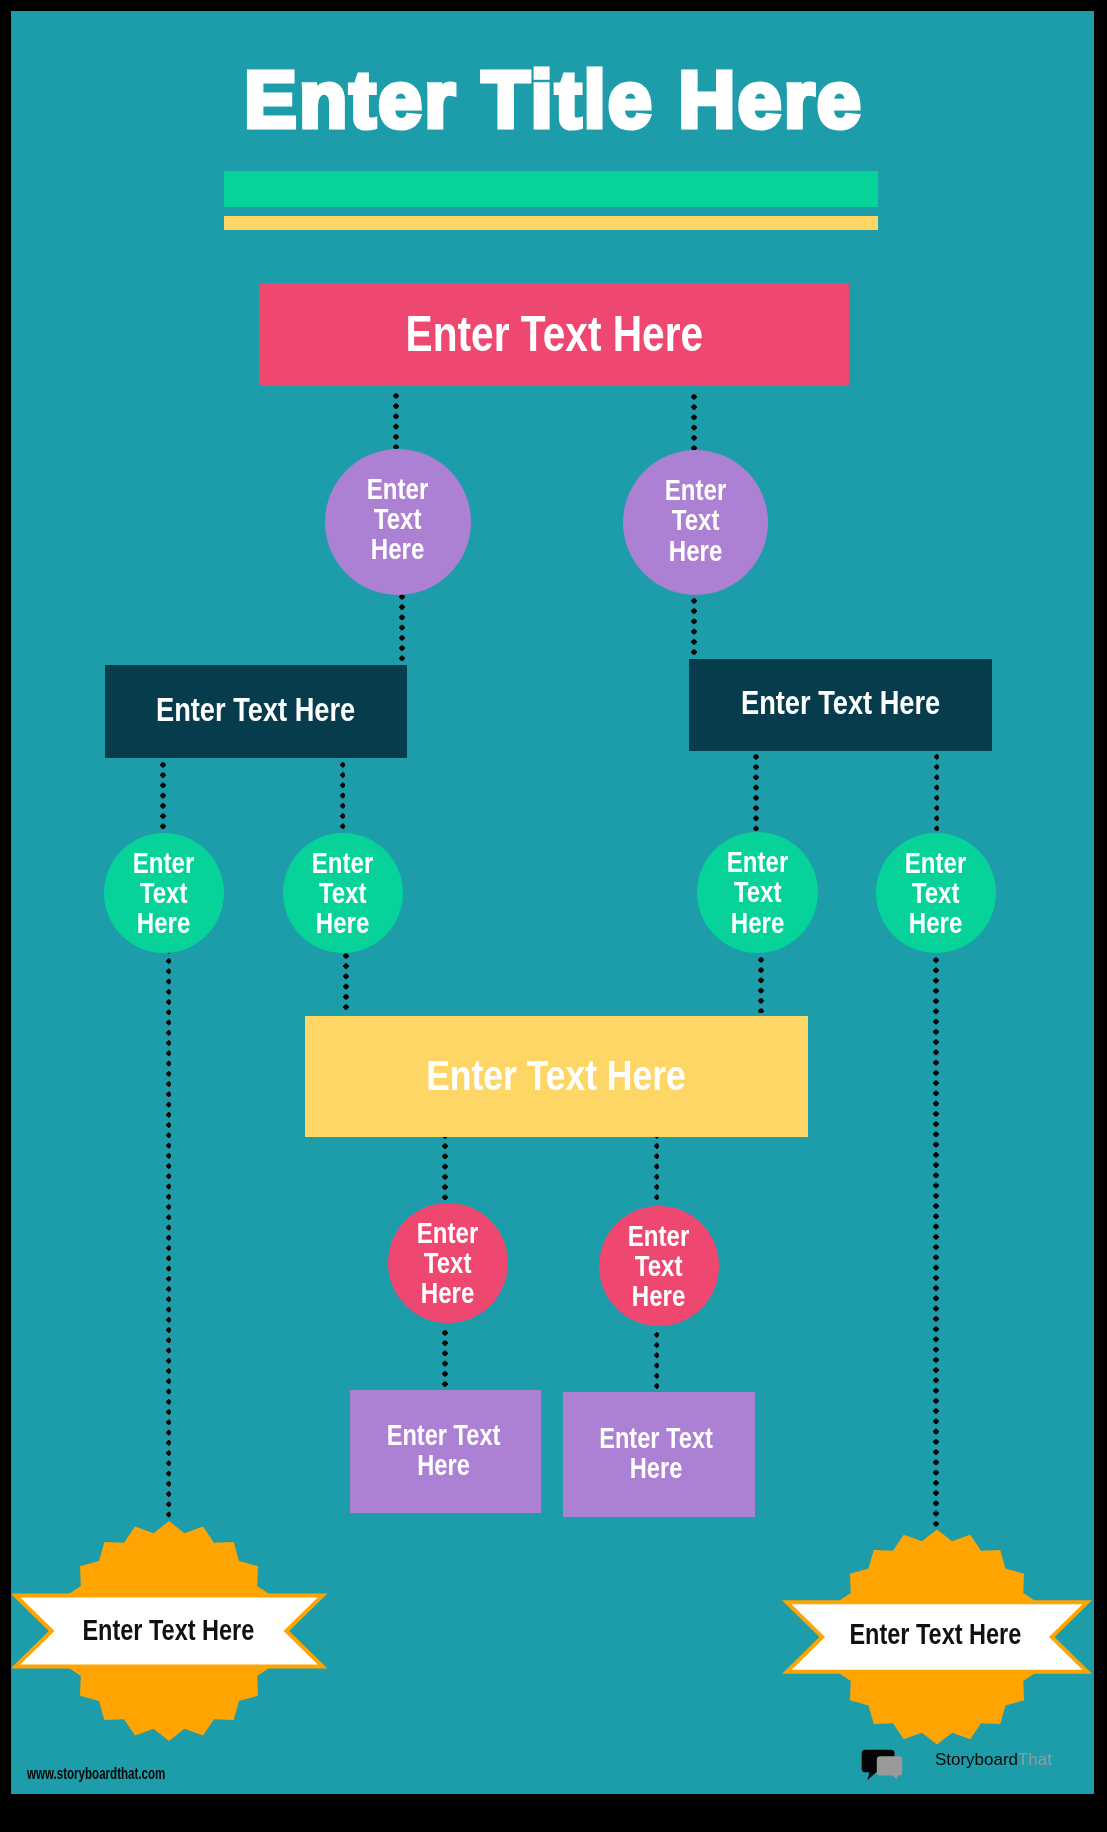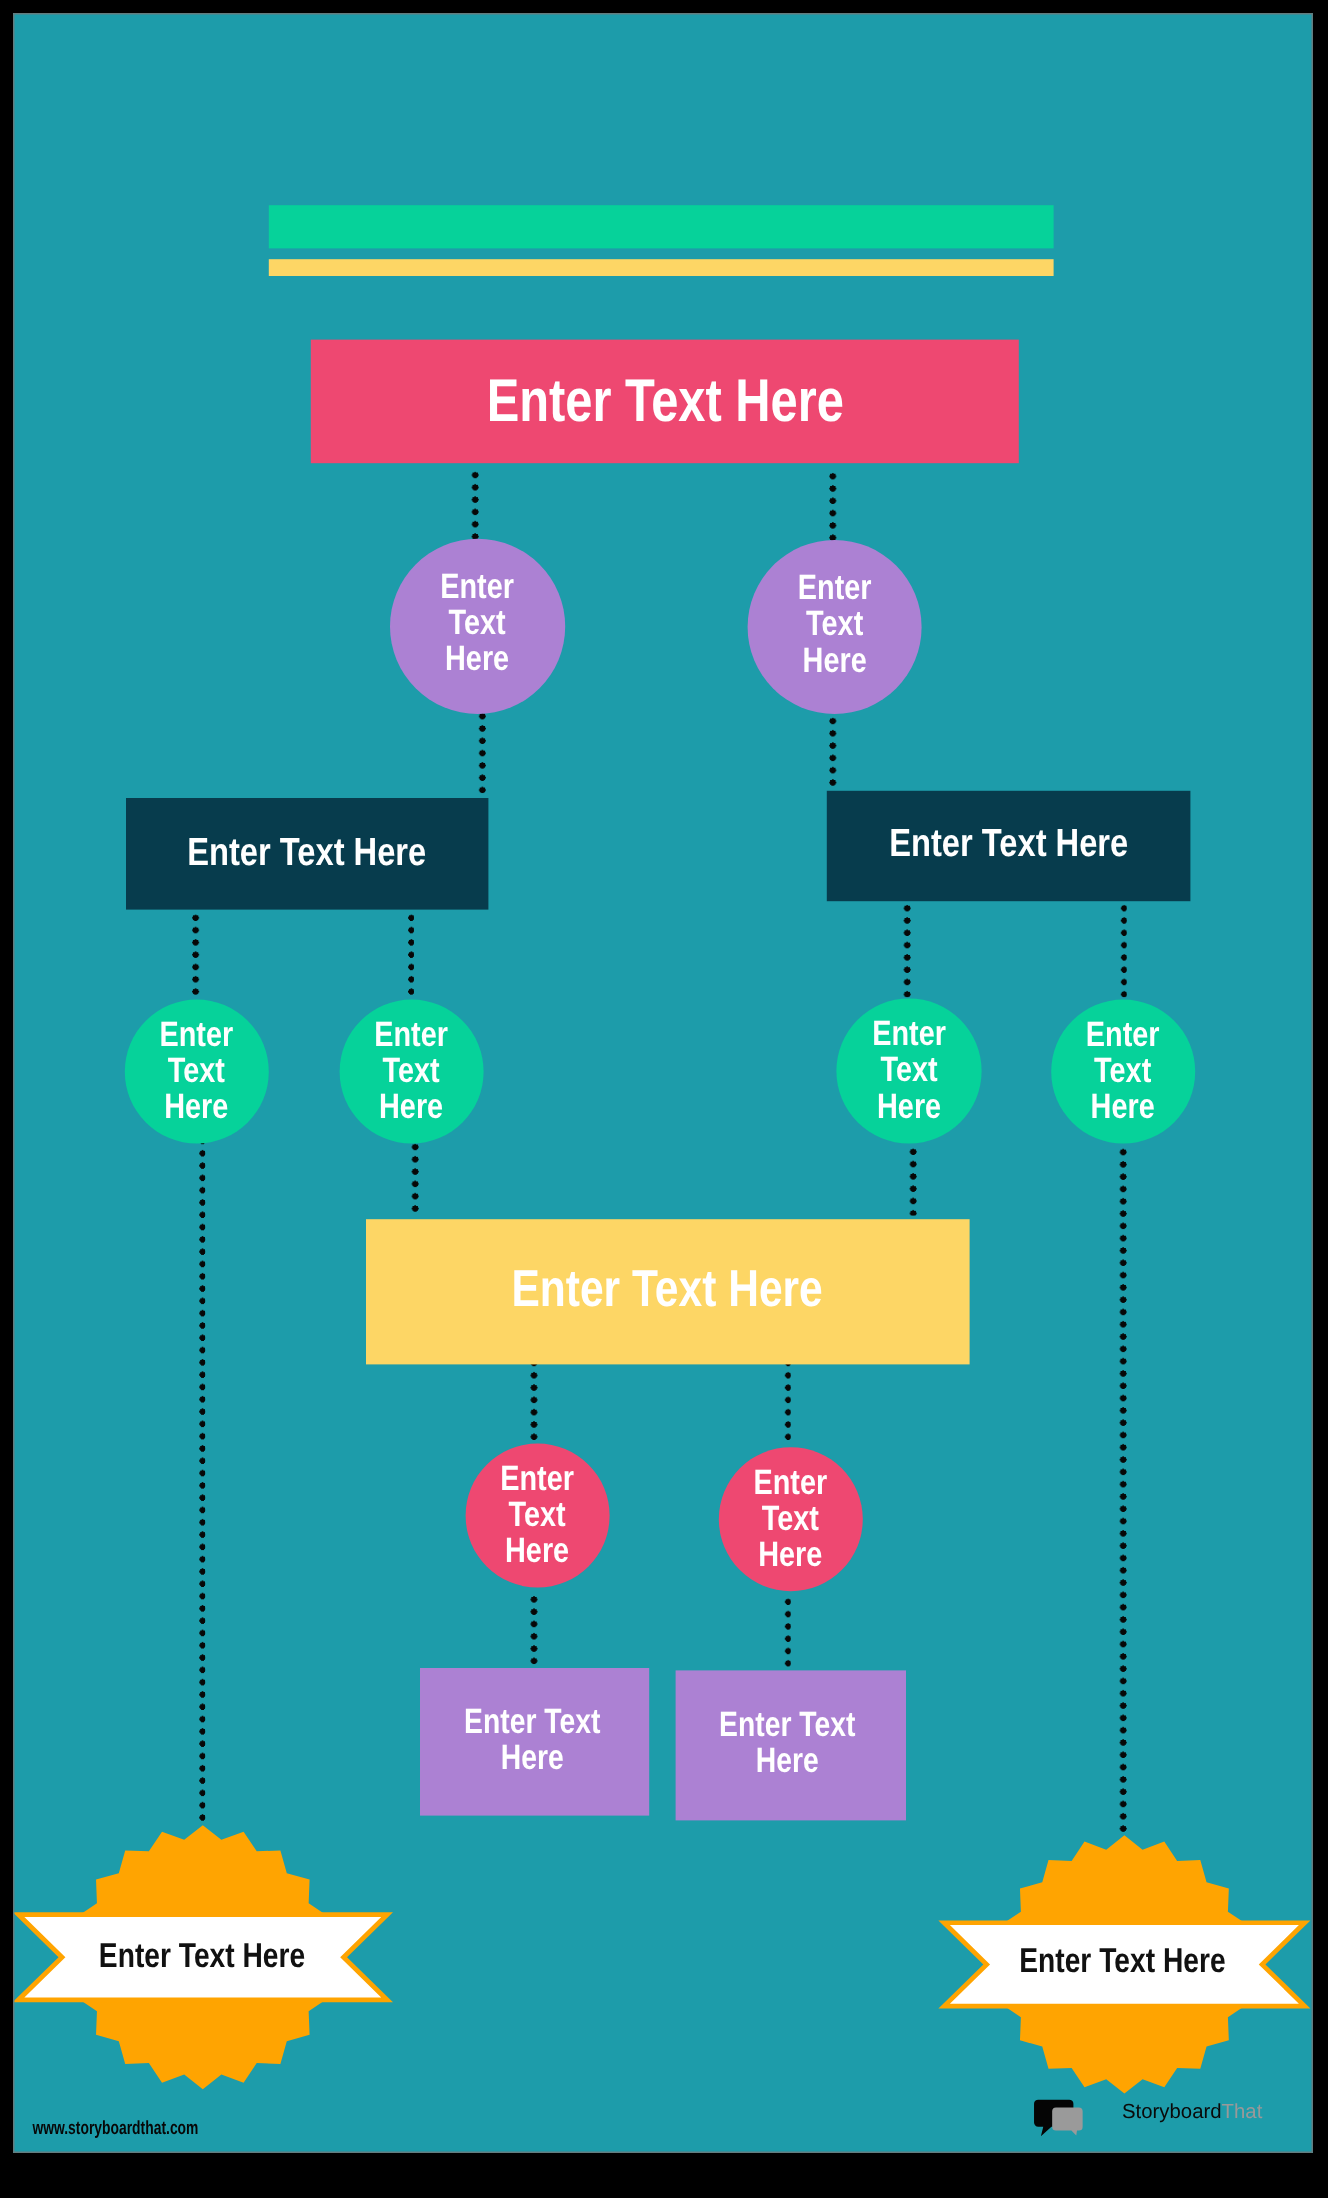--- a/index.html
+++ b/index.html
@@ -105,20 +105,23 @@
     margin-left: 29px;
   }
   #logo .brand .b1 { color: #0a0a0a; }
   #logo .brand .b2 { color: #999999; }
 </style>
 </head>
 <body>
 
 <div id="canvas" style="background: rgb(29, 156, 170);">
 
+  <div id="title-wrap">
+    <span id="title">Enter Title Here</span>
+  </div>
   <div class="abs" id="bar-green" style="background: rgb(6, 210, 154);"></div>
   <div class="abs" id="bar-yellow" style="background: rgb(253, 214, 101);"></div>
 
   <div class="dots" style="left:381.4px; top:380.9px; height:56.9px;"></div>
   <div class="dots" style="left:679.4px; top:382.1px; height:56.9px;"></div>
   <div class="dots" style="left:387.4px; top:582.2px; height:67.1px;"></div>
   <div class="dots" style="left:679.2px; top:585.8px; height:56.9px;"></div>
   <div class="dots" style="left:148.2px; top:749.9px; height:67.1px;"></div>
   <div class="dots" style="left:327.5px; top:749.9px; height:67.1px;"></div>
   <div class="dots" style="left:741.4px; top:741.5px; height:77.3px;"></div>

